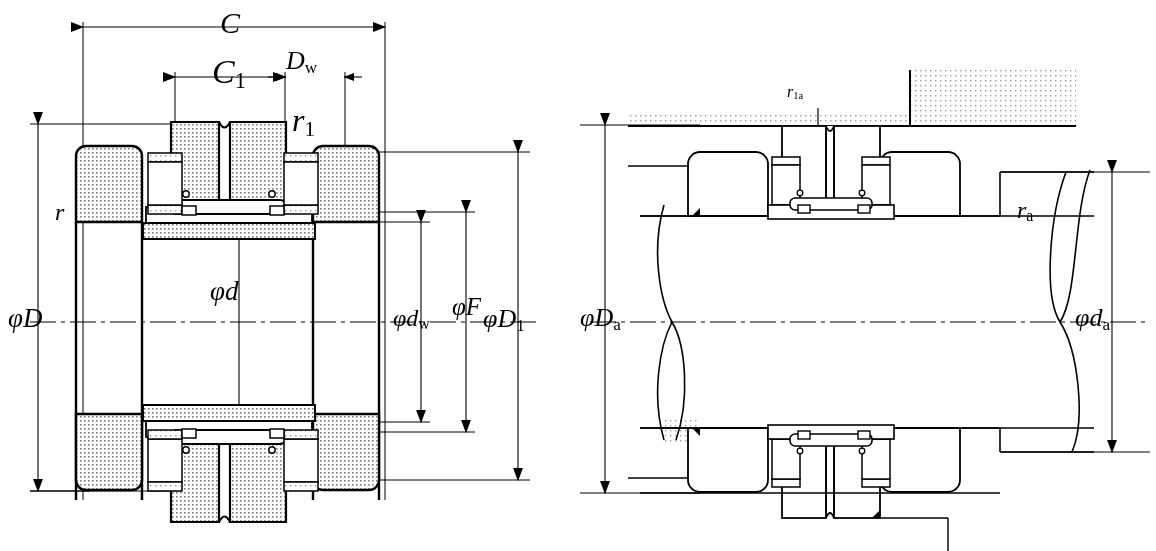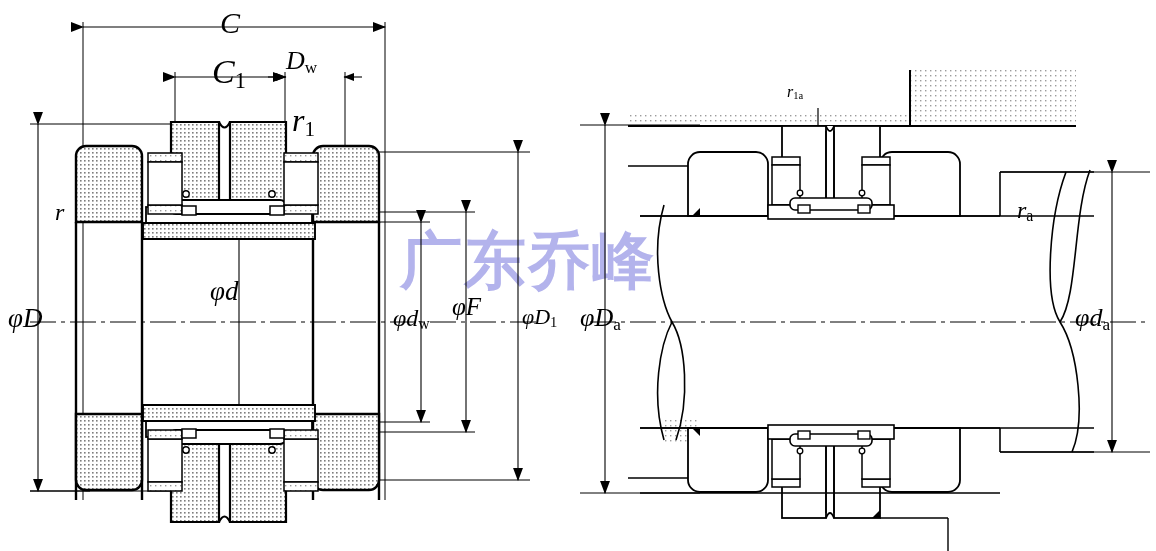--- a/index.html
+++ b/index.html
@@ -12,21 +12,20 @@
   #watermark{position:absolute;left:400px;top:228px;width:340px;height:66px;
      font-family:"DejaVu Sans",sans-serif;font-weight:bold;font-size:62px;
      color:#b3b3ec;letter-spacing:2px;line-height:66px;white-space:nowrap;
      pointer-events:none;}
 </style>
 </head>
 <body>
 
 <div id="root">
 
-  <div id="watermark">广东乔峰</div>
 
   <svg class="layer" viewBox="0 0 1156 551">
     <defs>
 
       <pattern id="dots" width="4" height="4" patternUnits="userSpaceOnUse">
         <rect width="4" height="4" fill="#ffffff"></rect>
         <rect x="0" y="0" width="1.6" height="1.6" fill="#7d7d7d"></rect>
       </pattern>
       <pattern id="dotsLight" width="5" height="5" patternUnits="userSpaceOnUse">
         <rect width="5" height="5" fill="#ffffff"></rect>
@@ -311,21 +310,21 @@
   <div class="lbl" style="left:55px;top:200px;font-size:24px;"><span>r</span></div>
 
   <div class="lbl" style="left:8px;top:305px;font-size:27px;"><span>φ</span><span>D</span></div>
 
   <div class="lbl" style="left:210px;top:278px;font-size:27px;"><span>φ</span><span>d</span></div>
 
   <div class="lbl" style="left:393px;top:306px;font-size:24px;"><span>φ</span><span>d</span><span class="sub">w</span></div>
 
   <div class="lbl" style="left:452px;top:294px;font-size:25px;"><span>φ</span><span>F</span></div>
 
-  <div class="lbl" style="left:483px;top:306px;font-size:22px;margin-left:39px;"><span>φ</span><span>D</span><span class="sub">1</span></div>
+  <div class="lbl" style="left:483px;top:306px;font-size:26px;"><span>φ</span><span>D</span><span class="sub">1</span></div>
 
   <div class="lbl" style="left:787px;top:84px;font-size:16px;"><span>r</span><span class="sub">1a</span></div>
 
   <div class="lbl" style="left:1001px;top:198px;font-size:24px;margin-left:16px;"><span>r</span><span class="sub">a</span></div>
 
   <div class="lbl" style="left:580px;top:305px;font-size:26px;"><span>φ</span><span>D</span><span class="sub">a</span></div>
 
   <div class="lbl" style="left:1075px;top:305px;font-size:26px;"><span>φ</span><span>d</span><span class="sub">a</span></div>
 
 </div>

